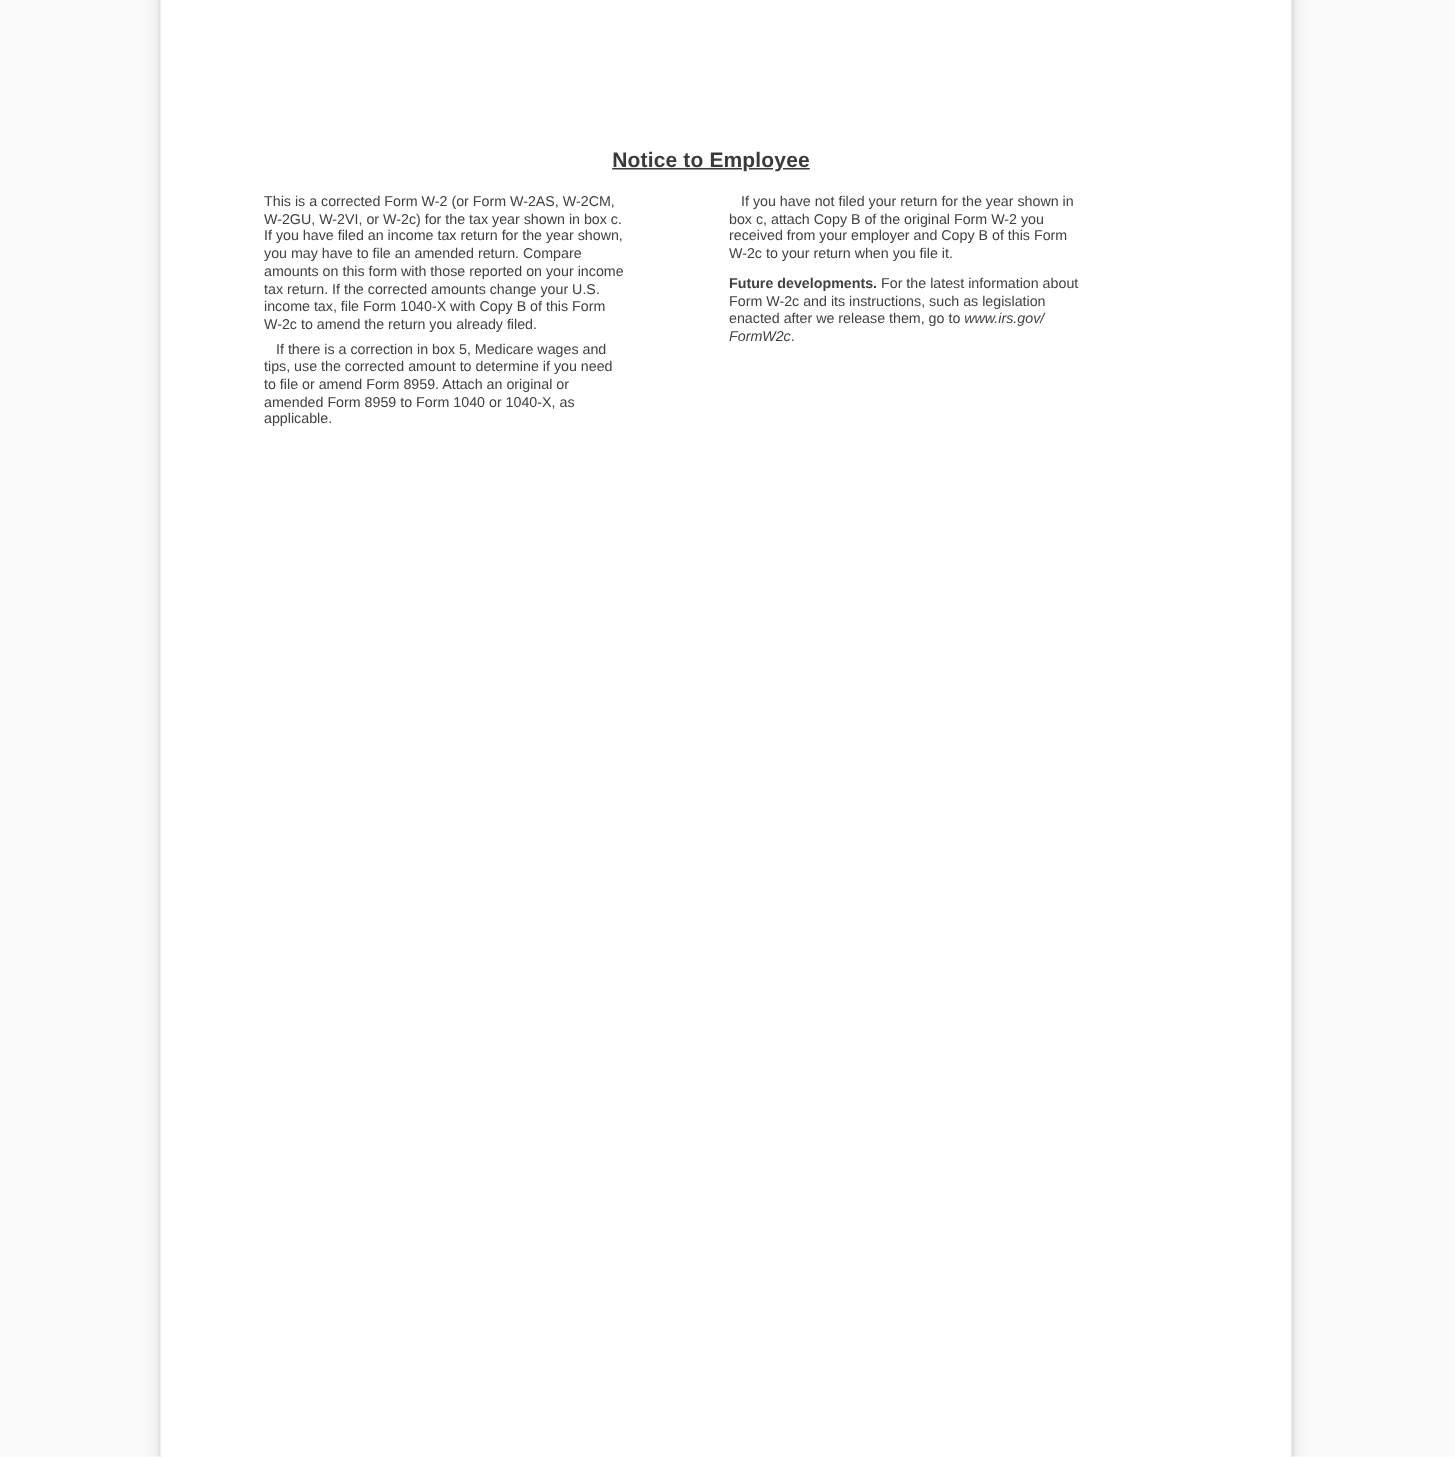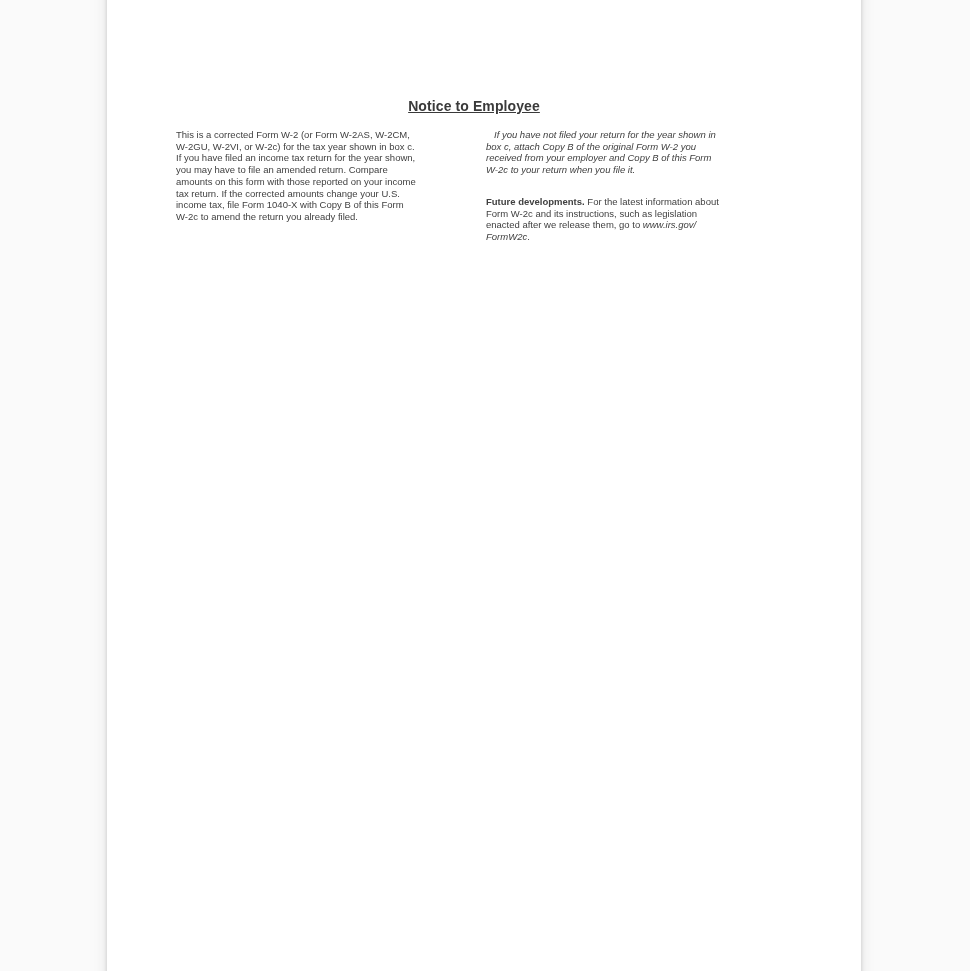--- a/index.html
+++ b/index.html
@@ -55,41 +55,46 @@
     width: 286px;
     flex: 0 0 286px;
   }
   .para {
     margin: 0 0 5px 0;
     font-size: 9.5px;
     line-height: 11.7px;
     color: var(--body-text);
     white-space: pre;
   }
-  .para.indent { text-indent: 8px; font-style: italic; }
-  .para.future { margin-top: 20px; }
+  .para.indent { text-indent: 8px; }
+  .para.future { margin-top: 8px; }
   .bold { font-weight: bold; }
   .italic { font-style: italic; }
 </style>
 </head>
 <body>
 
 <div class="sheet">
   <div class="content">
     <h1 class="title">Notice to Employee</h1>
     <div class="columns">
       <div class="col">
         <p class="para">This is a corrected Form W-2 (or Form W-2AS, W-2CM,
 W-2GU, W-2VI, or W-2c) for the tax year shown in box c.
 If you have filed an income tax return for the year shown,
 you may have to file an amended return. Compare
 amounts on this form with those reported on your income
 tax return. If the corrected amounts change your U.S.
 income tax, file Form 1040-X with Copy B of this Form
 W-2c to amend the return you already filed.</p>
+        <p class="para indent">If there is a correction in box 5, Medicare wages and
+tips, use the corrected amount to determine if you need
+to file or amend Form 8959. Attach an original or
+amended Form 8959 to Form 1040 or 1040-X, as
+applicable.</p>
       </div>
       <div class="col">
         <p class="para indent">If you have not filed your return for the year shown in
 box c, attach Copy B of the original Form W-2 you
 received from your employer and Copy B of this Form
 W-2c to your return when you file it.</p>
         <p class="para future"><span class="bold">Future developments.</span><span> For the latest information about
 Form W-2c and its instructions, such as legislation
 enacted after we release them, go to </span><span class="italic">www.irs.gov/
 FormW2c</span><span>.</span></p>

